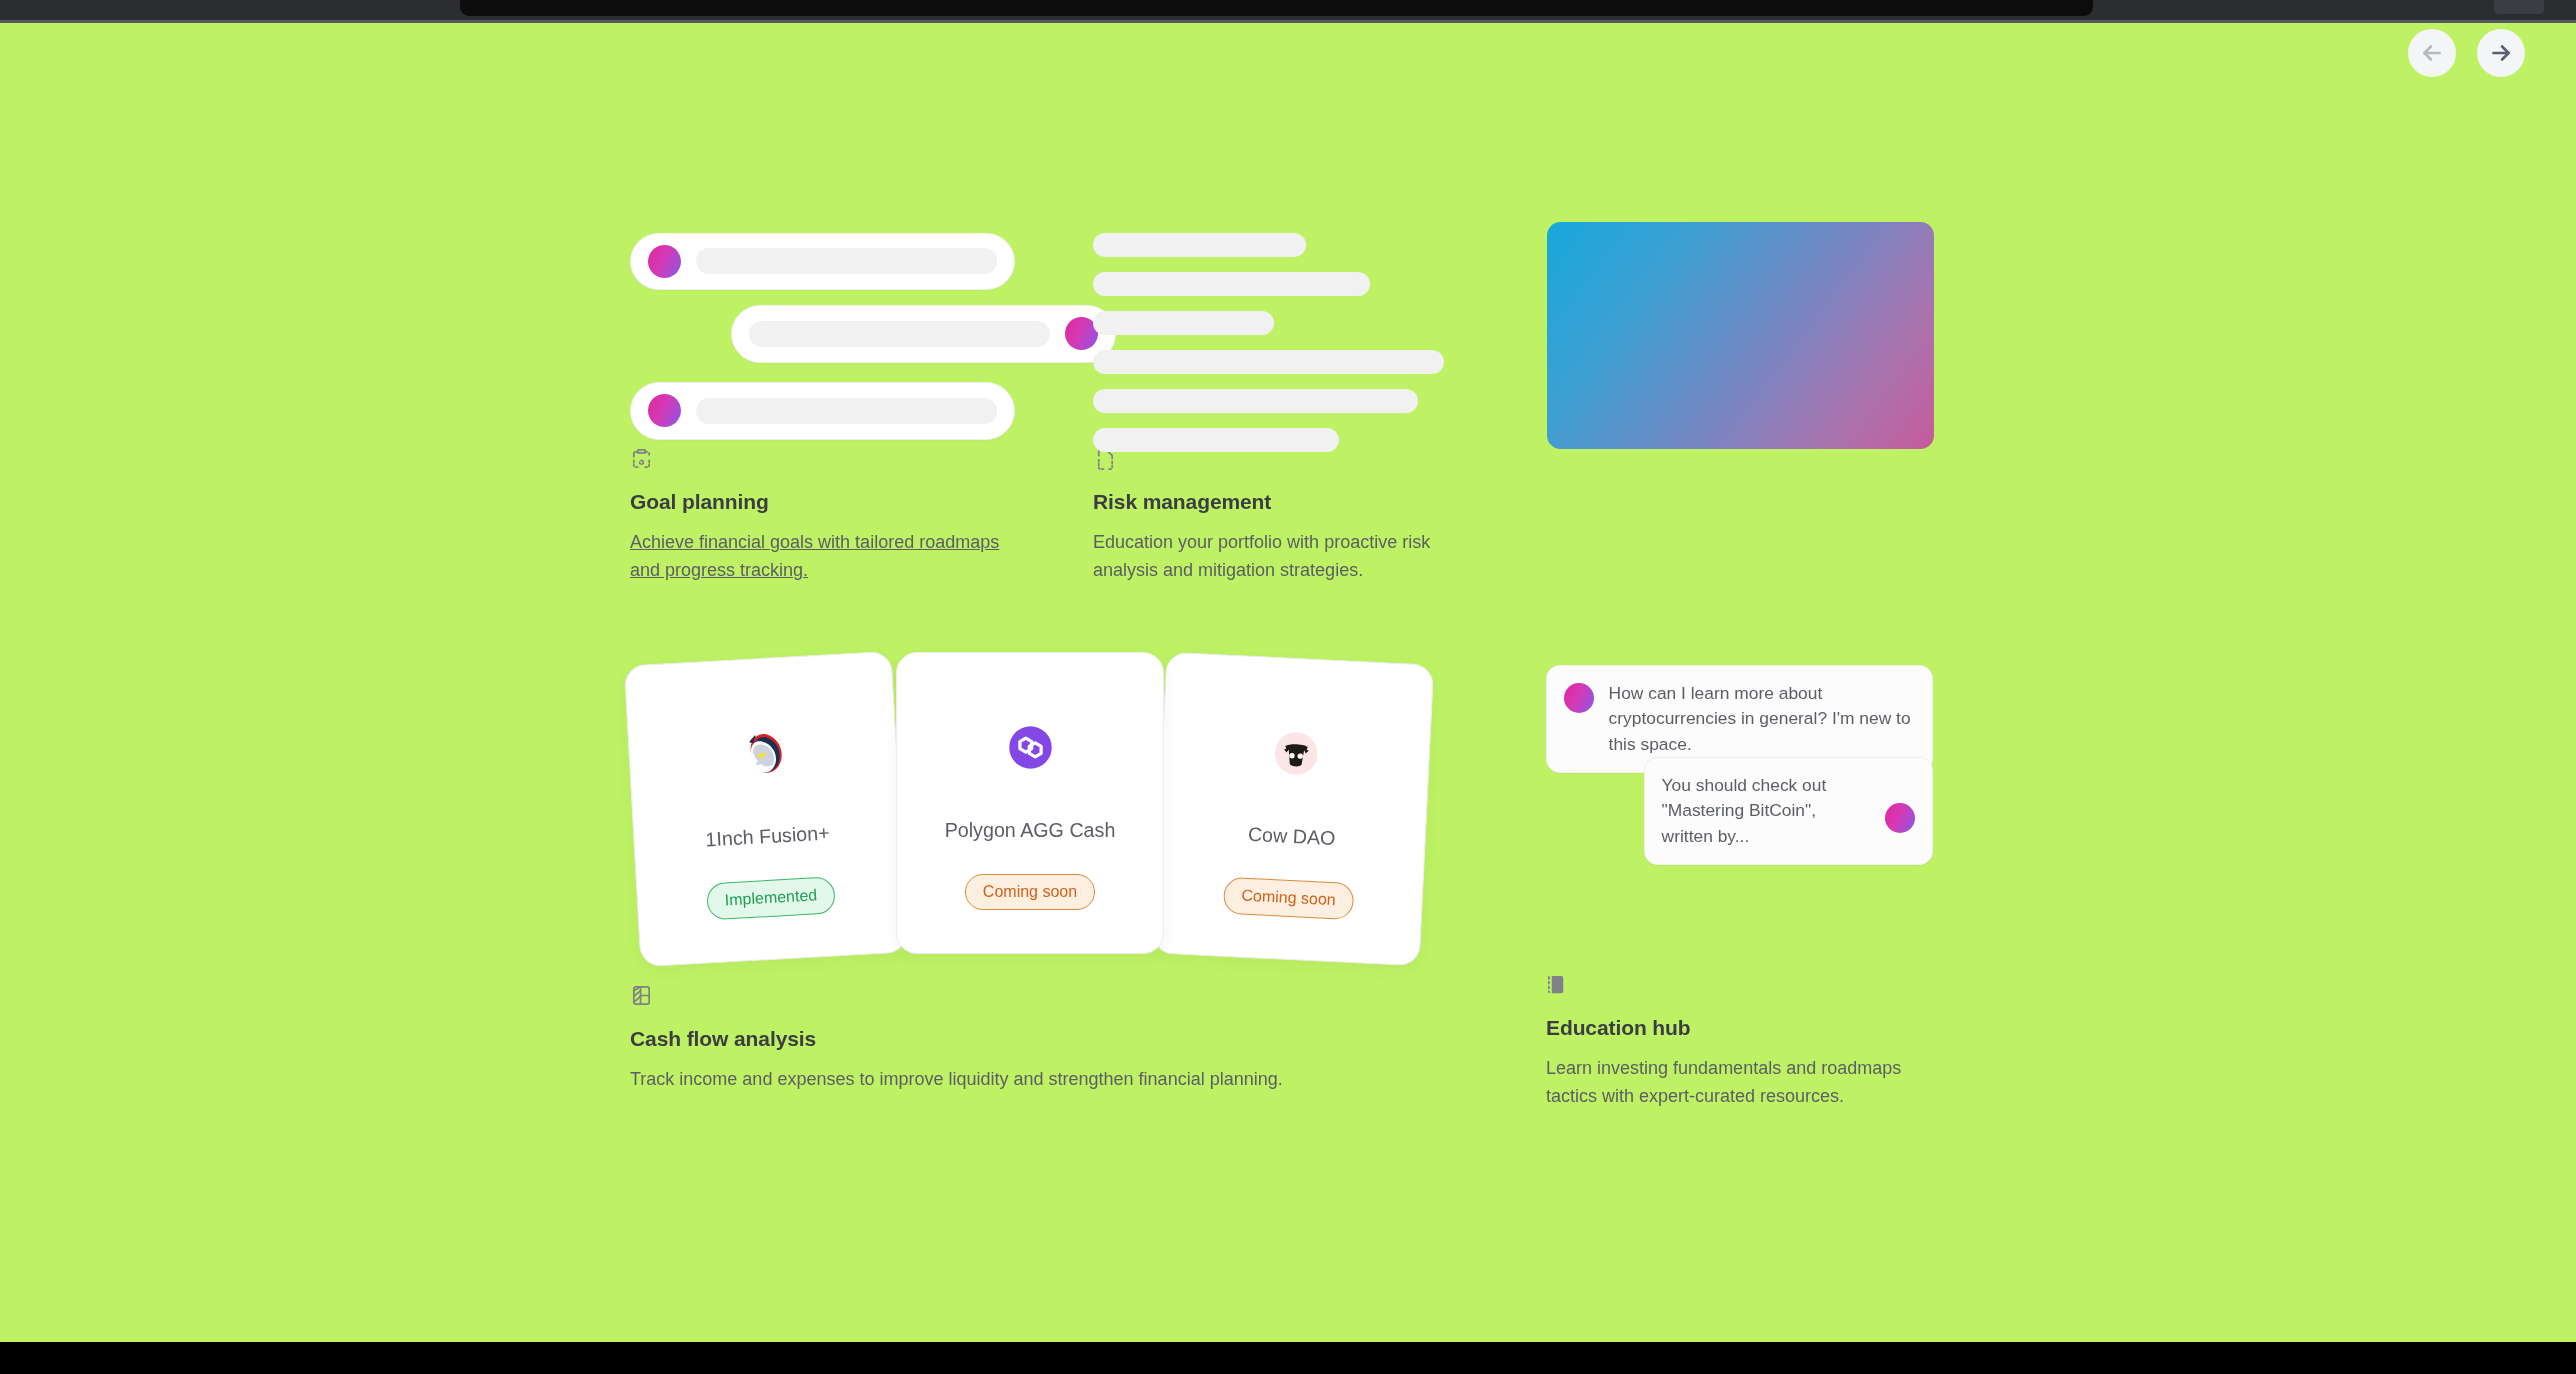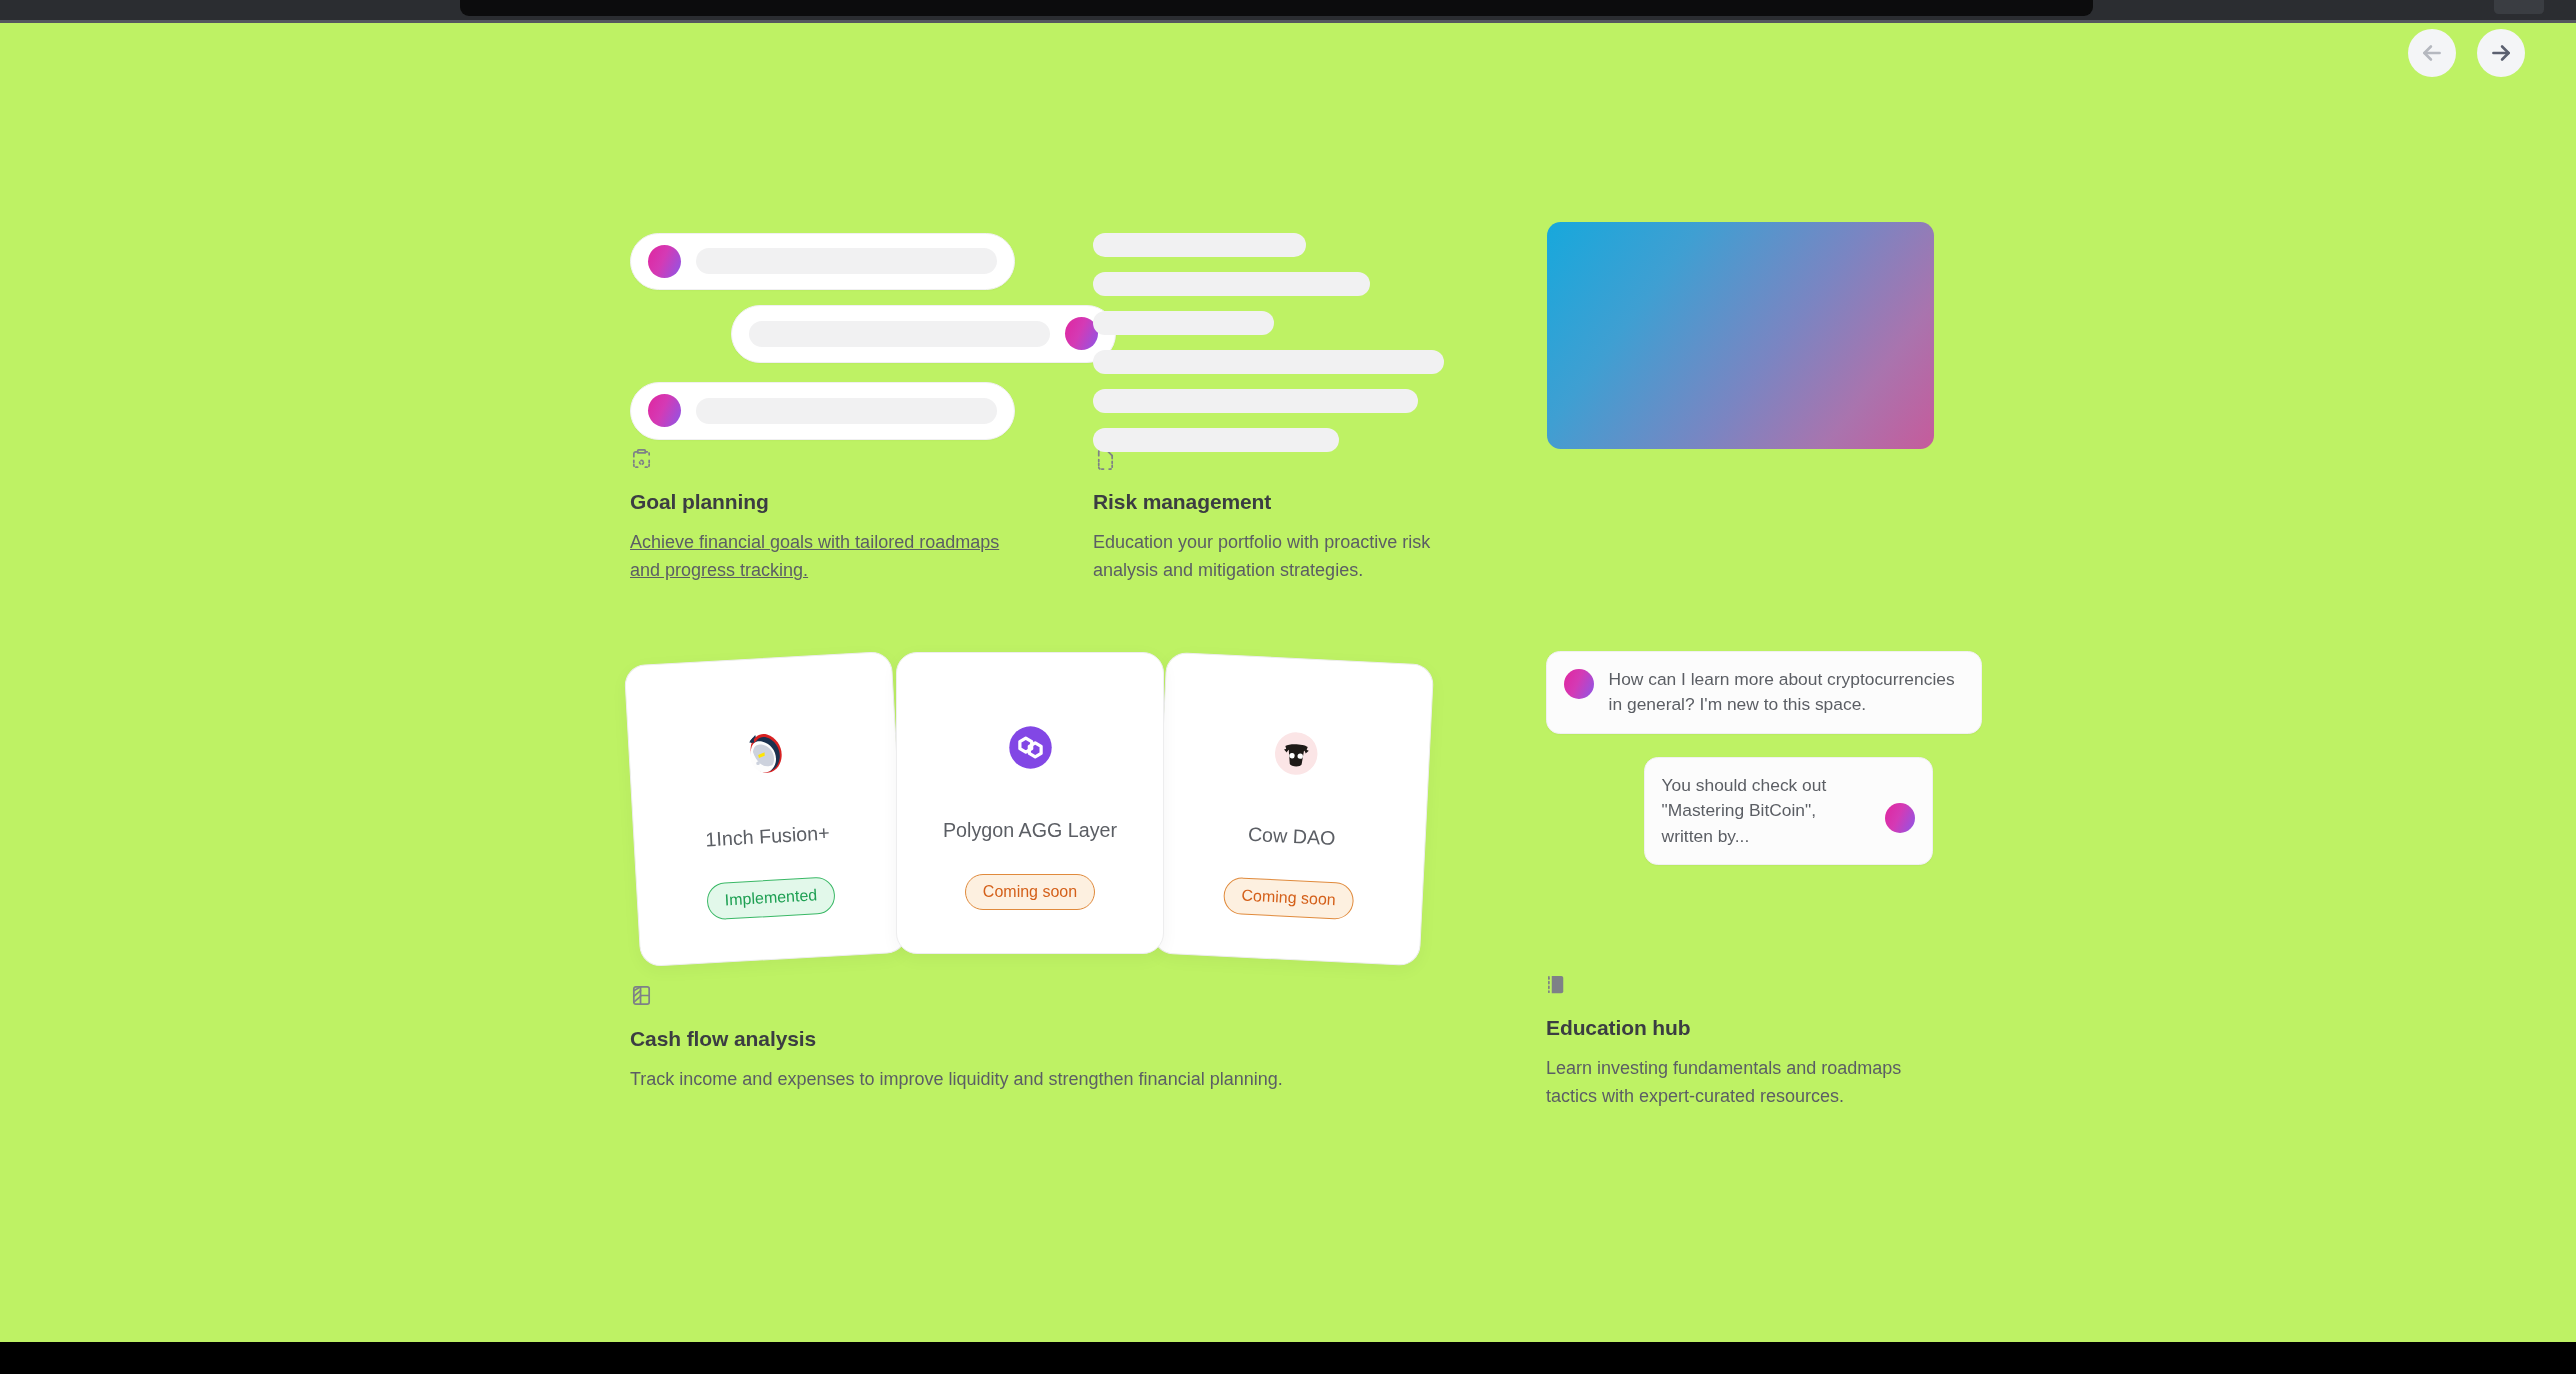--- a/index.html
+++ b/index.html
@@ -176,21 +176,21 @@
   .visual-c2 { position: relative; height: 317px; padding-top: 4.5px; }
   .msg {
     position: absolute;
     background: #fcfcfc;
     border: 0.8px solid #f0f0f1;
     border-radius: 13.6px;
     padding: 15px 16.6px;
     display: flex; gap: 15px; align-items: flex-start;
     box-shadow: 0 0.8px 1.5px rgba(17,17,26,.03);
   }
-  .msg.m1 { left: 0px;  top: 7px;   width: 436px; }
+  .msg.m1 { left: 0px;  top: 21px;   width: 387px; }
   .msg.m2 { left: 98px; top: 113px; width: 289px; flex-direction: row-reverse; }
   .msg-dot {
     width: 30px; height: 30px; border-radius: 50%; flex: 0 0 30px;
     background: linear-gradient(115deg, #e0269e 0%, #d43ab5 45%, #8b57e8 100%);
     margin-top: 1.5px;
   }
   .msg.m2 .msg-dot { margin-top: 30px; }
   .msg-text {
     font-size: 17.4px; line-height: 1.45; color: #5b5e64; flex: 1;
   }
@@ -329,21 +329,21 @@
           </div>
 
           <div class="pcard c2">
             <div class="pcard-logo">
               <svg width="59" height="59" viewBox="0 0 100 100">
                 <circle cx="50" cy="50" r="36" fill="#8247e5"></circle>
                 <path d="M42 34 L32 40 L32 52 L42 58 L52 52 L52 40 Z" fill="none" stroke="#ffffff" stroke-width="5.5" stroke-linejoin="round"></path>
                 <path d="M58 42 L48 48 L48 60 L58 66 L68 60 L68 48 Z" fill="none" stroke="#ffffff" stroke-width="5.5" stroke-linejoin="round"></path>
               </svg>
             </div>
-            <div class="pcard-name">Polygon AGG Layer</div>
+            <div class="pcard-name">Polygon AGG Cash</div>
             <span class="badge coming">Coming soon</span>
           </div>
 
           <div class="pcard c3">
             <div class="pcard-logo">
               <svg width="59" height="59" viewBox="0 0 100 100">
                 <circle cx="50" cy="50" r="36" fill="#fbe5e6"></circle>
                 <path d="M29 44 L37 41 L34 49 L29 44 Z" fill="#1e1a17"></path>
                 <path d="M71 44 L63 41 L66 49 L71 44 Z" fill="#1e1a17"></path>
                 <path d="M31 38 C38 33 62 33 69 38 L66 47 L63 44 L60 68 C58 73 42 73 40 68 L37 44 L34 47 Z" fill="#1e1a17"></path>

